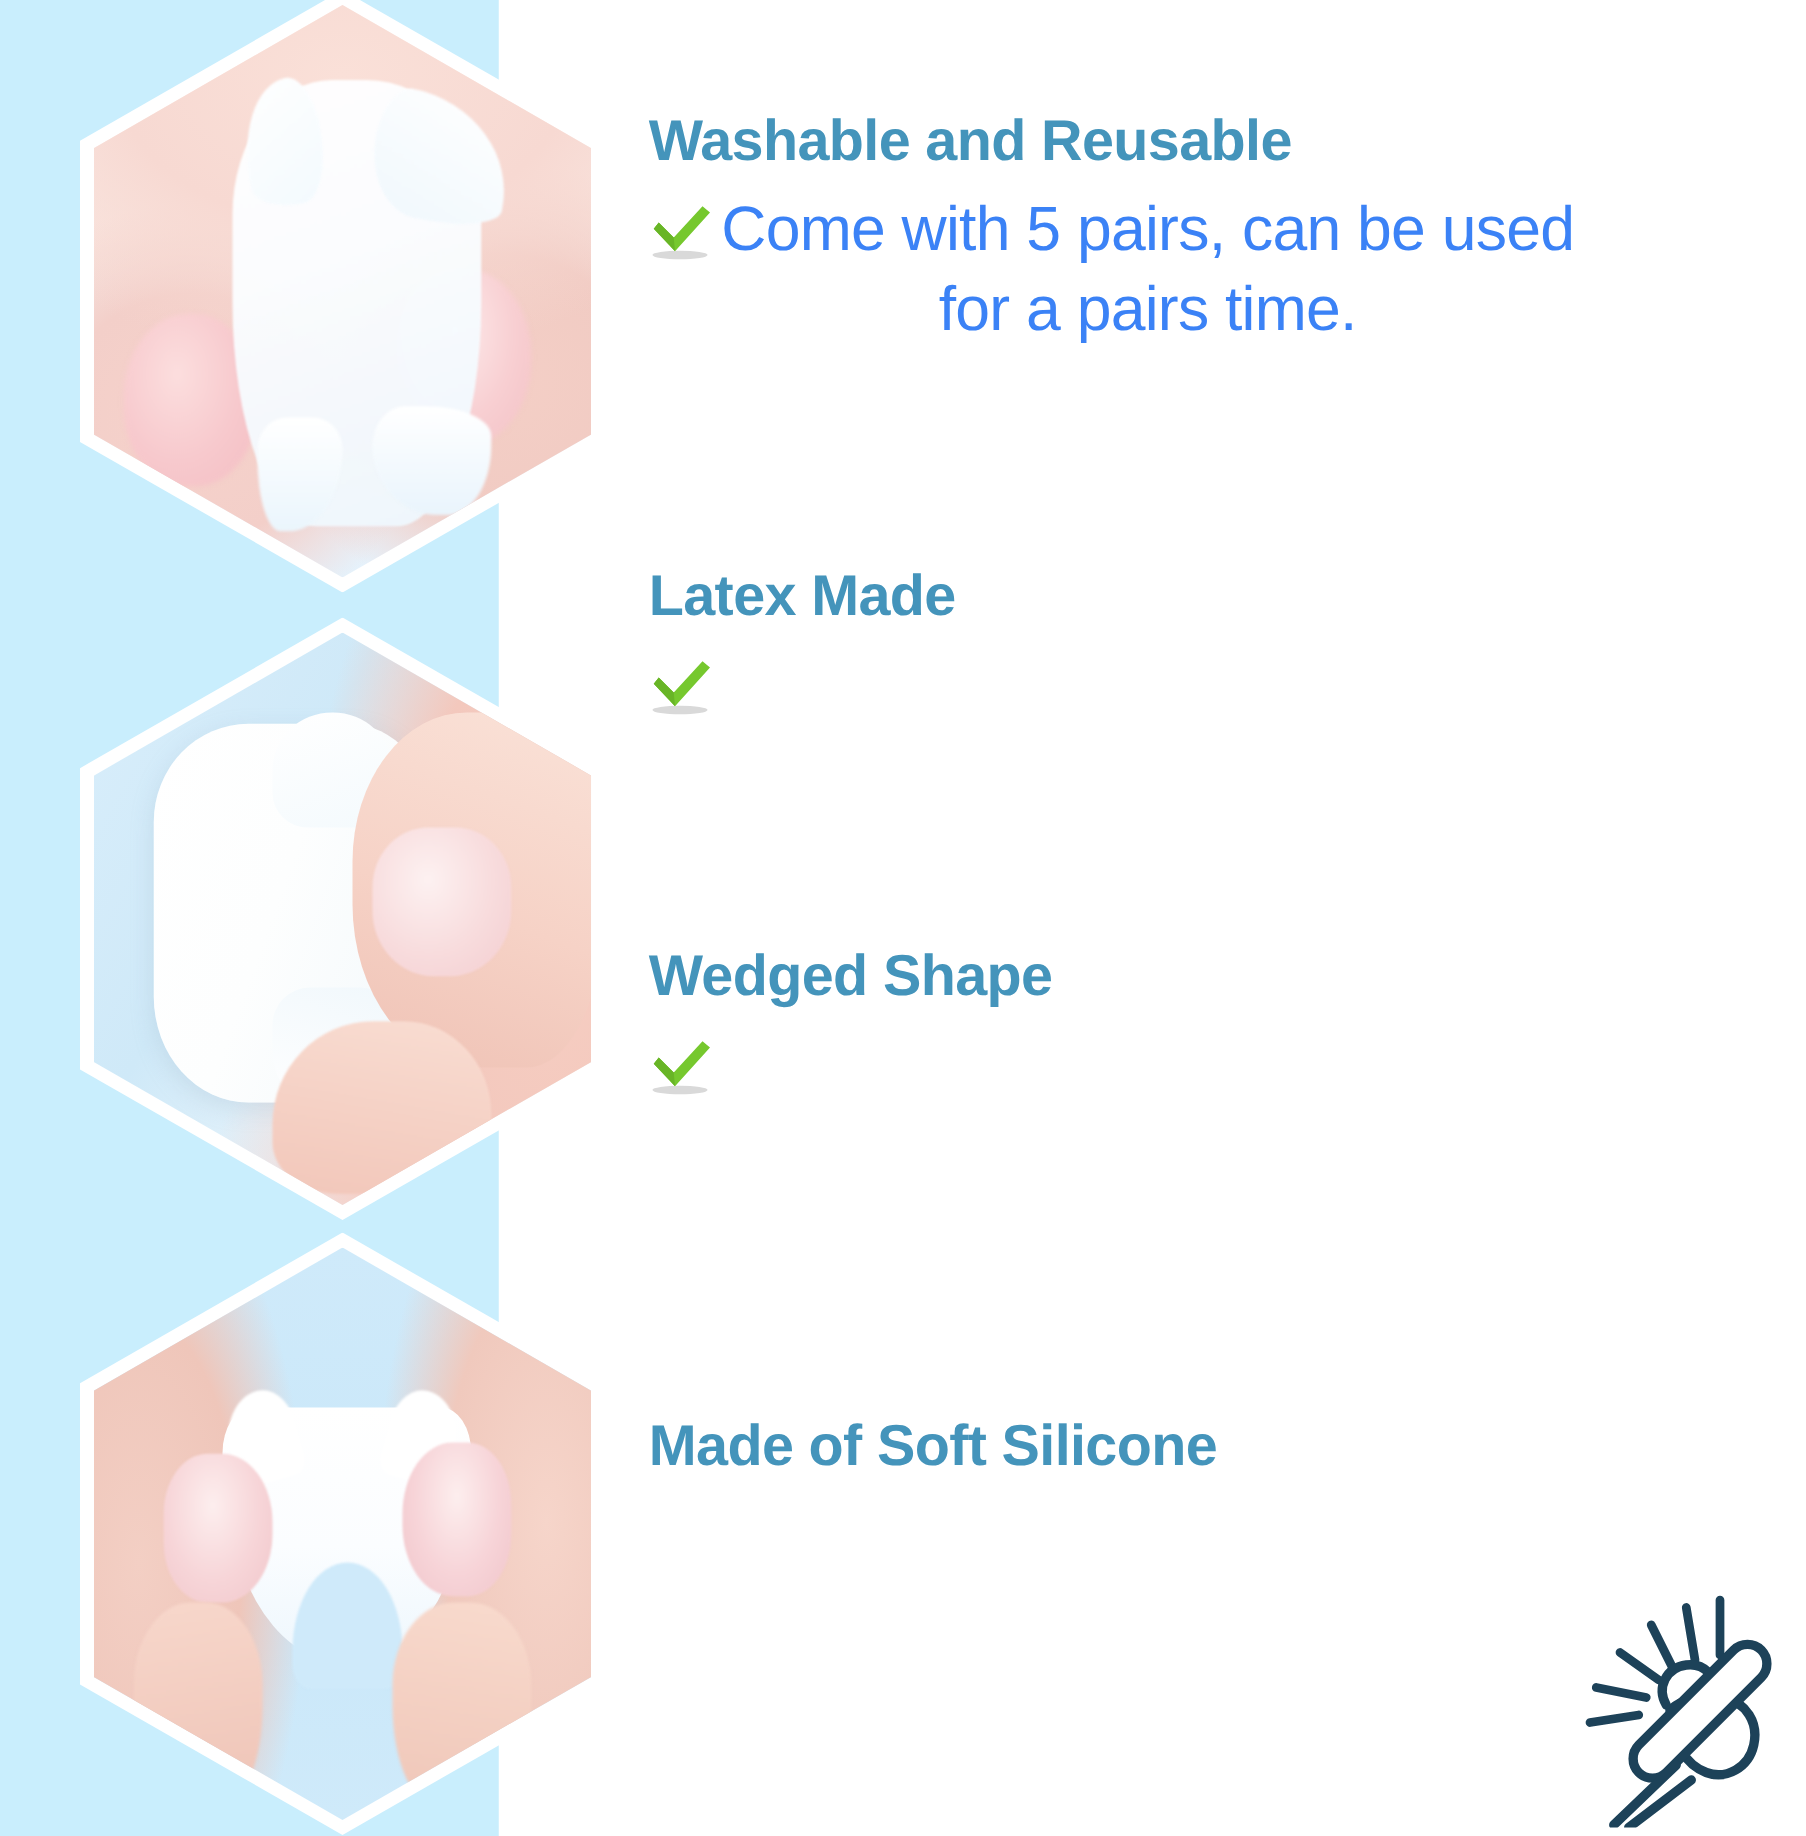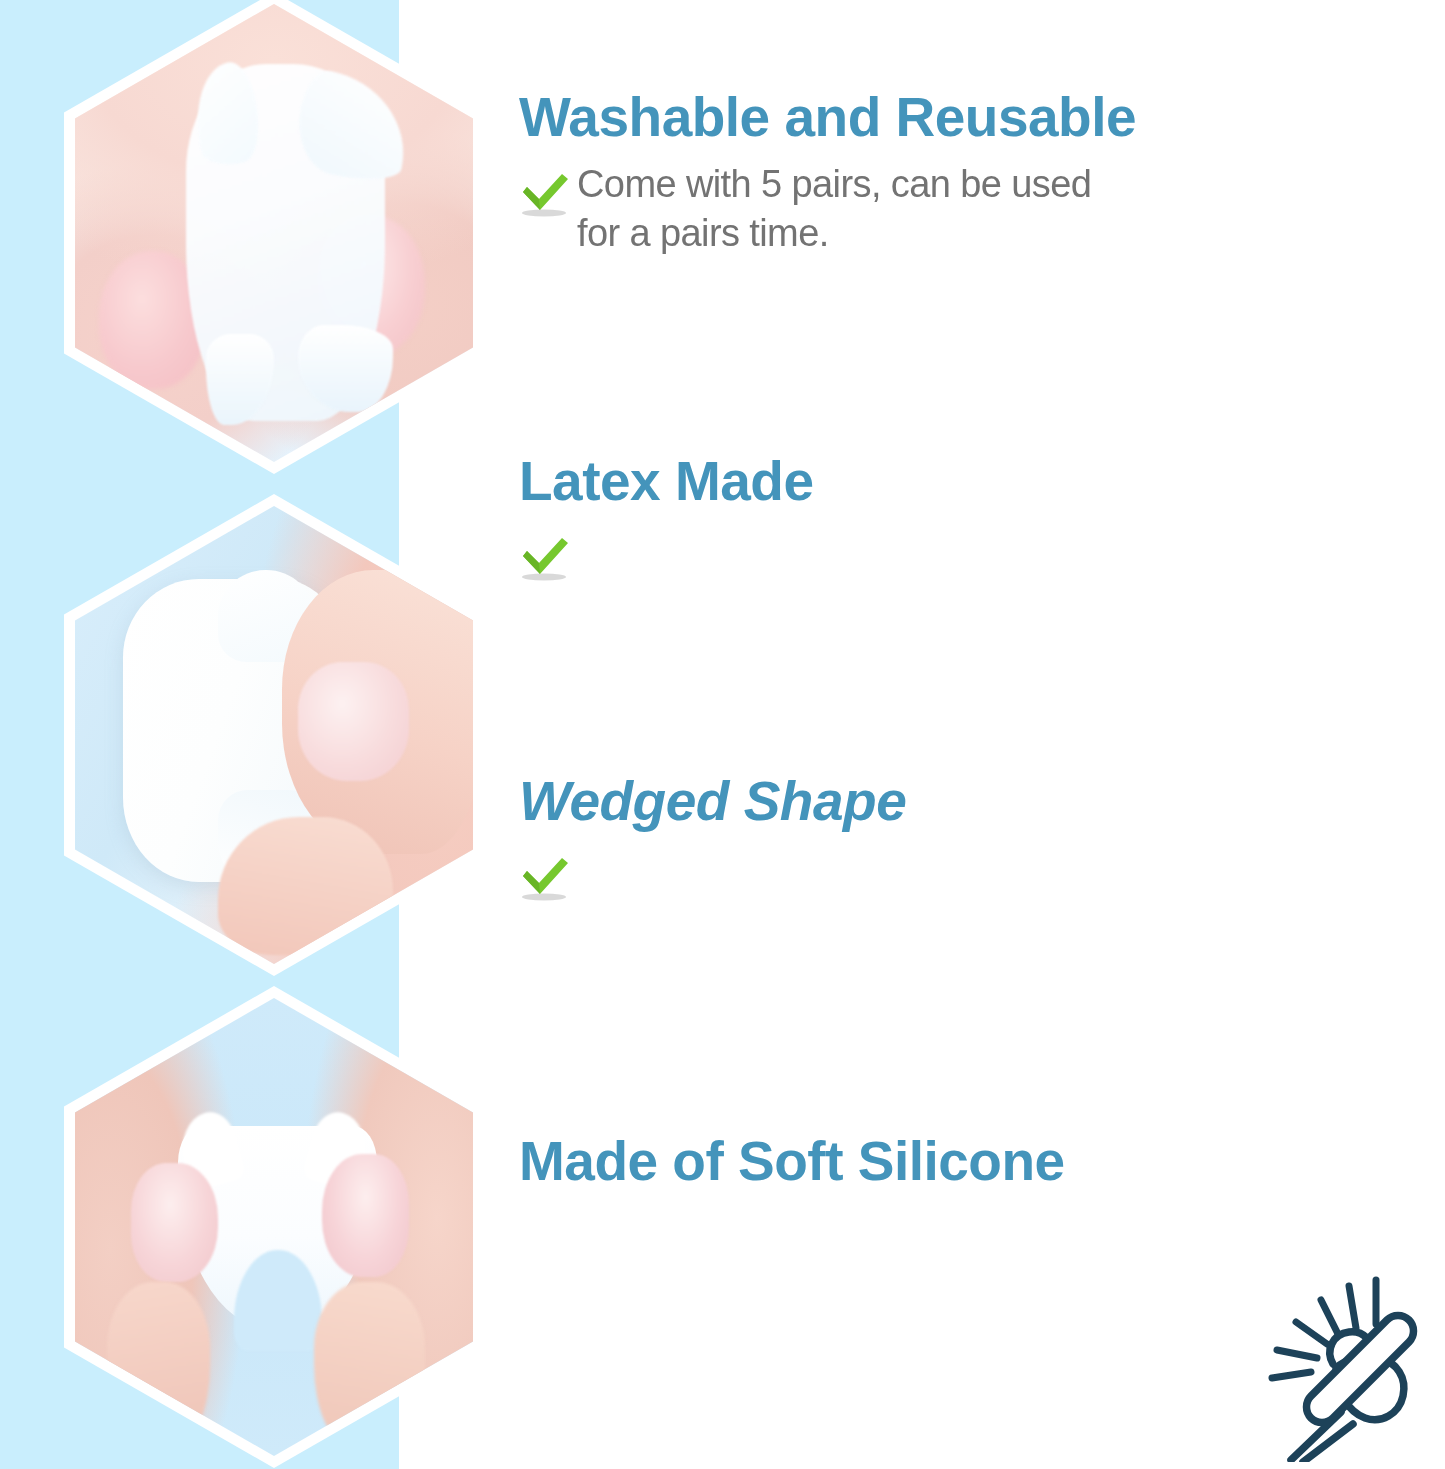--- a/index.html
+++ b/index.html
@@ -232,44 +232,45 @@
     position:absolute;
     left:519px;
     top:0;
     width:926px;
     height:1469px;
   }
   .block { position:absolute; left:0; width:926px; }
   .heading {
     color:#4494bb;
     font-weight:bold;
-    font-size:55px;
+    font-size:46px;
     line-height:1.06;
     letter-spacing:-0.5px;
     white-space:nowrap;
   }
   .bullet {
     display:flex;
     align-items:flex-start;
     margin-top:14px;
   }
   .check-icon {
     flex:0 0 auto;
     width:56px;
     height:48px;
     margin-top:10px;
     position:relative;
   }
   .check-icon svg { display:block; }
   .bullet-text {
-    font-size:38px;
+    font-size:50px;
     line-height:1.28;
-    color:#737373;
+    color:#3b82f6;
     letter-spacing:-0.6px;
     padding-left:2px;
+    text-align:center;
   }
   .bullet-text.indent { padding-left:14px; }
 
   
   .pin-icon {
     position:absolute;
     left:1263px;
     top:1272px;
     width:182px;
     height:190px;
@@ -352,21 +353,21 @@
         <span class="check-icon">
           <svg width="56" height="48" viewBox="0 0 56 48">
             <ellipse cx="25" cy="43" rx="22" ry="3.4" fill="#b9b9b9" opacity="0.55"></ellipse>
             <path d="M4 22 L8 17 L20 29 L43 4 L49 9 L21 40 Z" fill="#76c82e"></path>
             <path d="M4 22 L8 17 L20 29 L21 40 Z" fill="#68b526"></path>
           </svg>
         </span>
       </div>
     </div>
 
-    <div class="block" style="top:772px;font-style:italic;">
+    <div class="block" style="top:756px;">
       <div class="heading">Wedged Shape</div>
       <div class="bullet">
         <span class="check-icon">
           <svg width="56" height="48" viewBox="0 0 56 48">
             <ellipse cx="25" cy="43" rx="22" ry="3.4" fill="#b9b9b9" opacity="0.55"></ellipse>
             <path d="M4 22 L8 17 L20 29 L43 4 L49 9 L21 40 Z" fill="#76c82e"></path>
             <path d="M4 22 L8 17 L20 29 L21 40 Z" fill="#68b526"></path>
           </svg>
         </span>
       </div>

